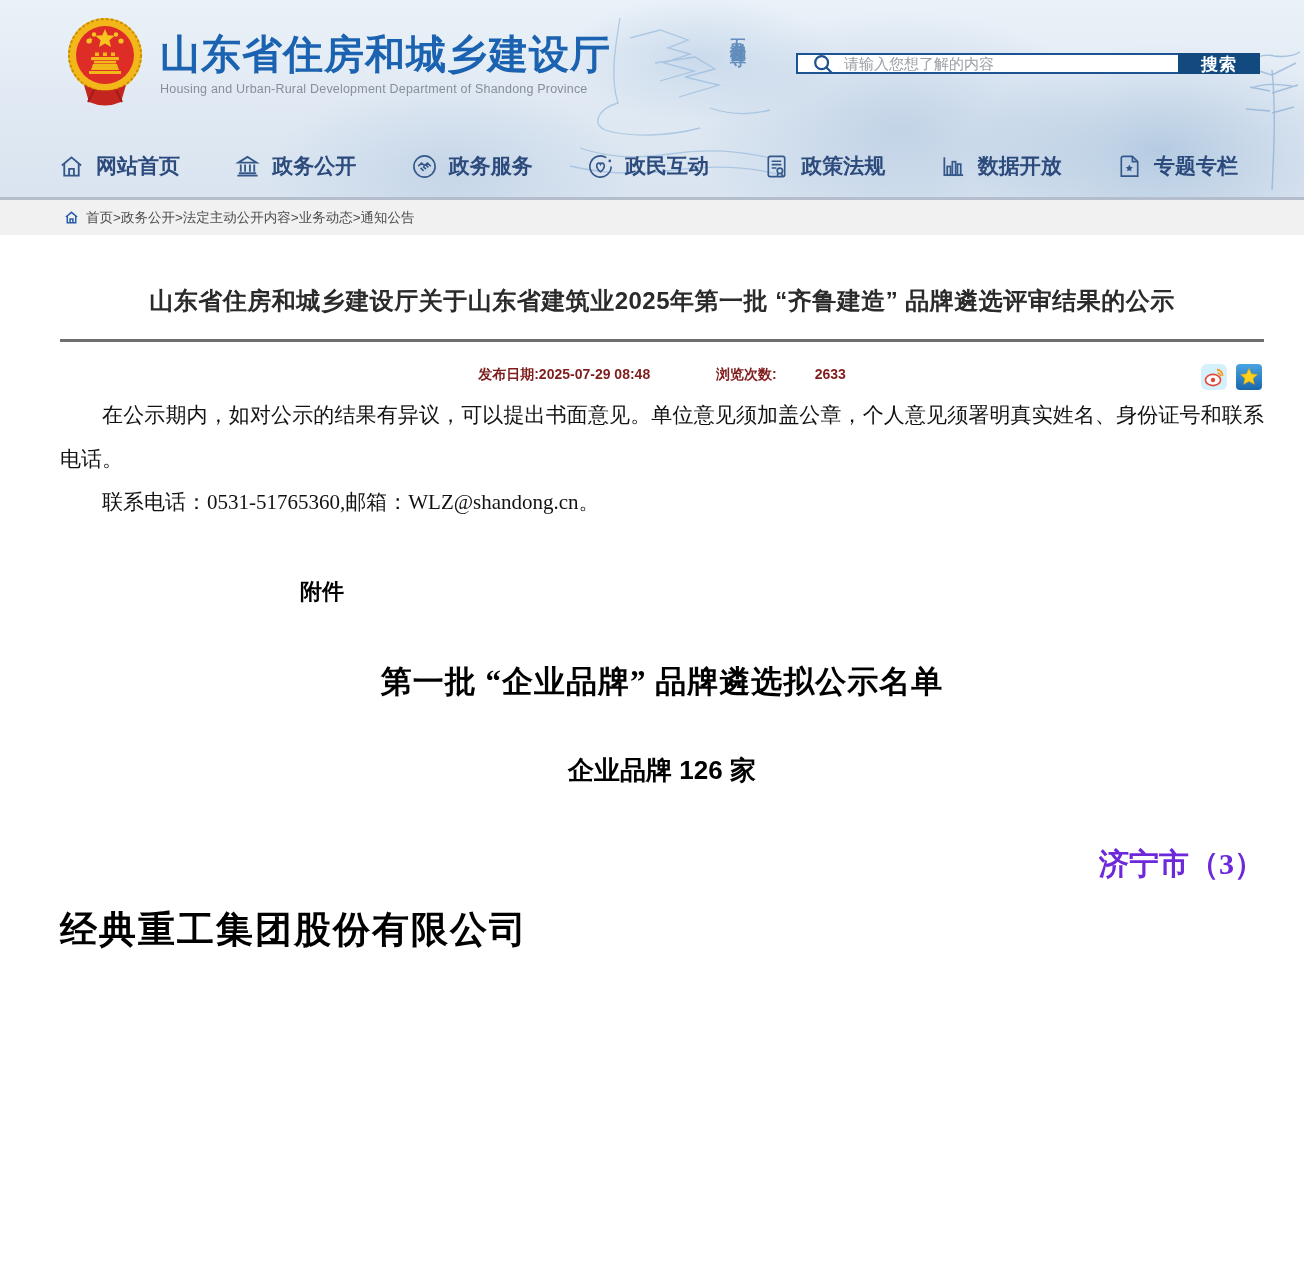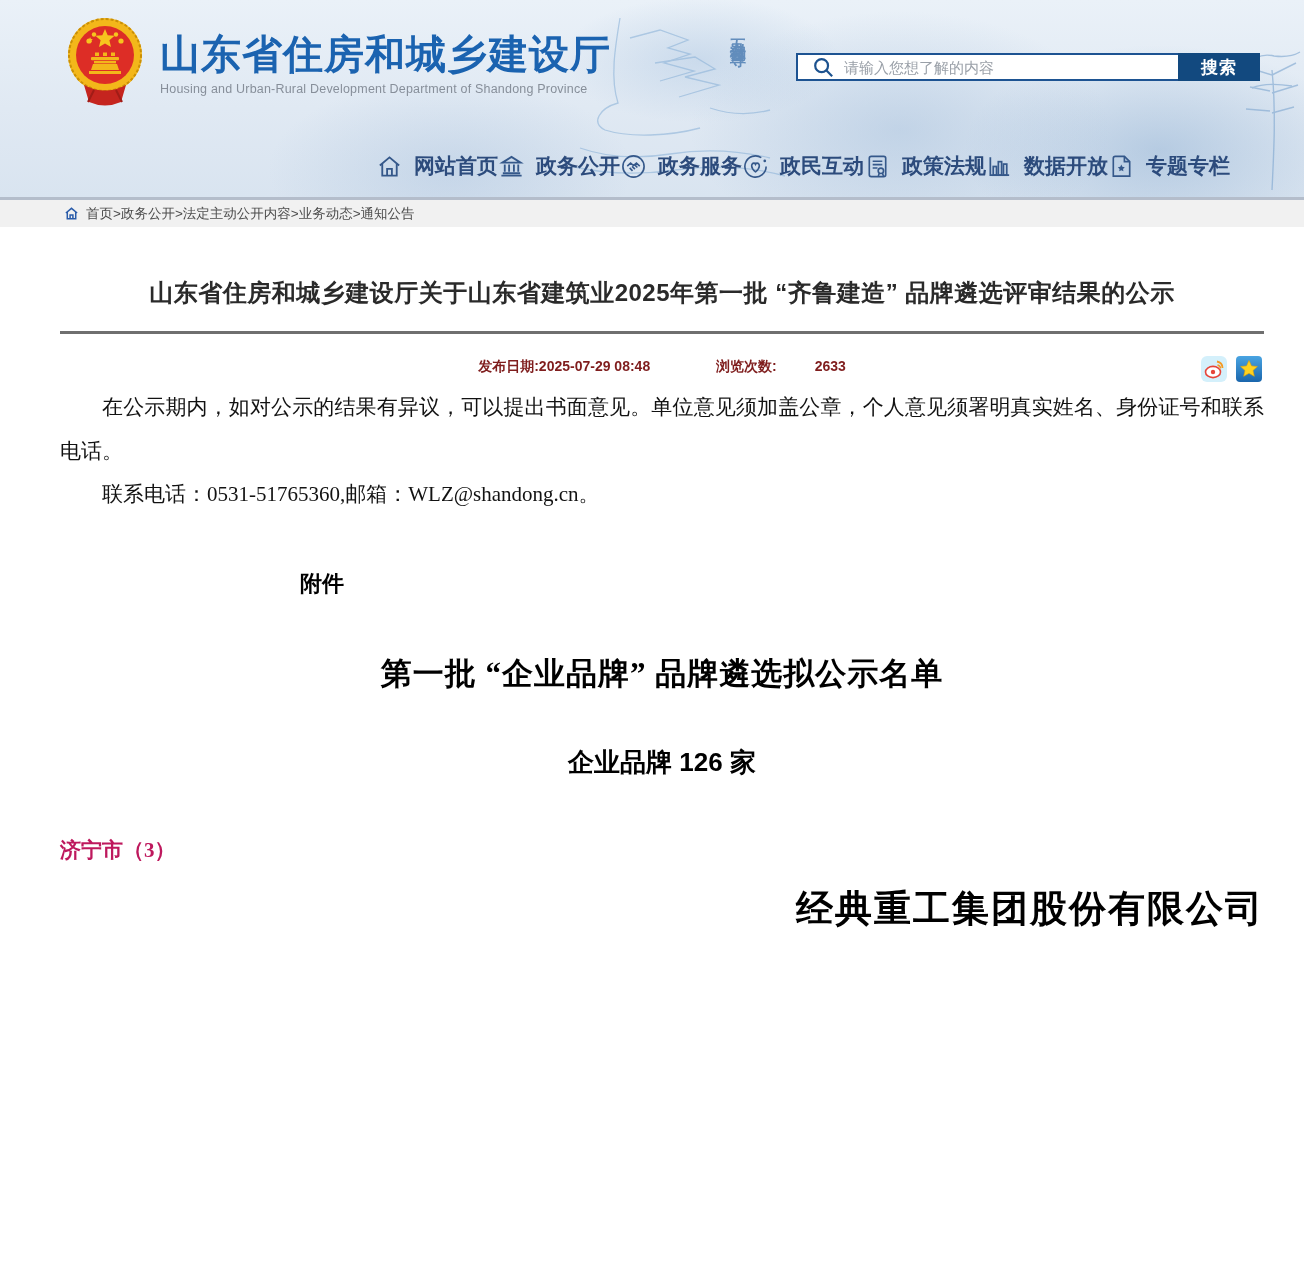--- a/index.html
+++ b/index.html
@@ -37,52 +37,52 @@
   .emblem { width:82px; height:90px; }
   .title-block { margin-left:14px; }
   .site-title {
     font-size:40px; font-weight:900; color:#1b63b0; letter-spacing:1px;
     font-family:"Liberation Sans", sans-serif;
   }
   .site-subtitle { font-size:12.5px; color:#878f9a; letter-spacing:.2px; }
 
   .search-area {
     position:absolute; right:44px; top:53px;
-    display:flex; height:28px; width:476px;padding-left:12px;
+    display:flex; height:21px; width:476px;padding-left:12px;
   }
   .search-box {
     flex:1; display:flex; align-items:center;
     background:#fff; border:2px solid #1d5392; border-right:none;
   }
   .search-box svg { margin:0 10px 0 14px; flex:none; }
   .search-input {
     border:none; outline:none; flex:1; height:100%;
     font-size:15px; color:#333; background:transparent;
   }
   .search-input::placeholder { color:#9aa0a8; }
   .search-btn {
     width:82px; border:none; background:#12497f; color:#fff;
     font-size:17px; font-weight:bold; cursor:pointer; letter-spacing:1px;
   }
 
   .navbar {
-    position:absolute; left:0; right:12px; bottom:2px; height:58px;
-    display:flex; align-items:center; justify-content:flex-end;
+    position:absolute; left:0; right:4px; bottom:2px; height:58px;
+    display:flex; align-items:center; justify-content:space-between;
     padding:0 62px 0 58px;
   }
   .nav-item {
     display:flex; align-items:center; gap:11px;
     color:#2c4b7c; font-size:21px; font-weight:bold; cursor:pointer;
     white-space:nowrap;
   }
   .nav-item svg { stroke:#35588a; }
 
   
   .breadcrumb-bar {
-    height:30px; background:#f1f1f1; border-top:3px solid #b4bdcb;
+    height:38px; background:#f1f1f1; border-top:3px solid #b4bdcb;
     display:flex; align-items:center; padding-left:64px;
     font-size:13.5px; color:#4c4c4c;
   }
   .breadcrumb-bar svg { margin-right:7px; }
   .breadcrumb-path { cursor:pointer; }
 
   
   .content { margin:0 40px 8px 60px; }
   .article-title {
     text-align:center; font-size:24px; font-weight:bold; color:#2a2a2a;
@@ -122,26 +122,26 @@
   .doc-title {
     margin-top:54px; text-align:center;
     font-family:"Liberation Serif", serif; font-weight:bold;
     font-size:31px; color:#000; letter-spacing:1px;
   }
   .doc-subtitle {
     margin-top:50px; text-align:center;
     font-size:26px; font-weight:bold; color:#000;
   }
   .doc-city {
-    margin-top:56px; text-align:left;
+    margin-top:56px; text-align:right;
     font-family:"Liberation Serif", serif; font-weight:bold;
-    font-size:21px; color:#be185d;
+    font-size:30px; color:#6d28d9;
   }
   .doc-company {
-    margin-top:20px; text-align:right;
+    margin-top:20px; text-align:left;
     font-family:"Liberation Serif", serif; font-weight:bold;
     font-size:37px; color:#000; letter-spacing:2px;
   }
 </style>
 </head>
 <body>
 
 <div class="header-wrap">
 
   <div class="art" style="left:560px; top:8px;">

